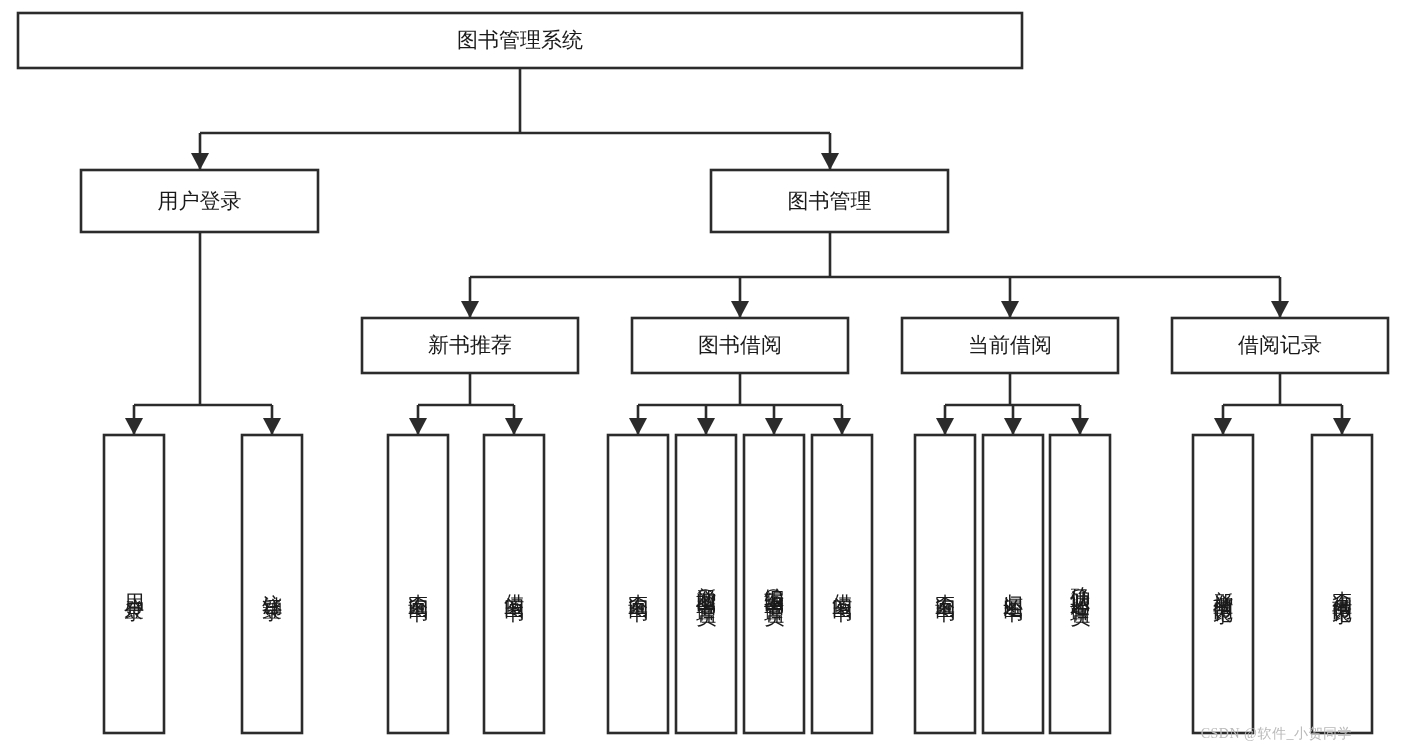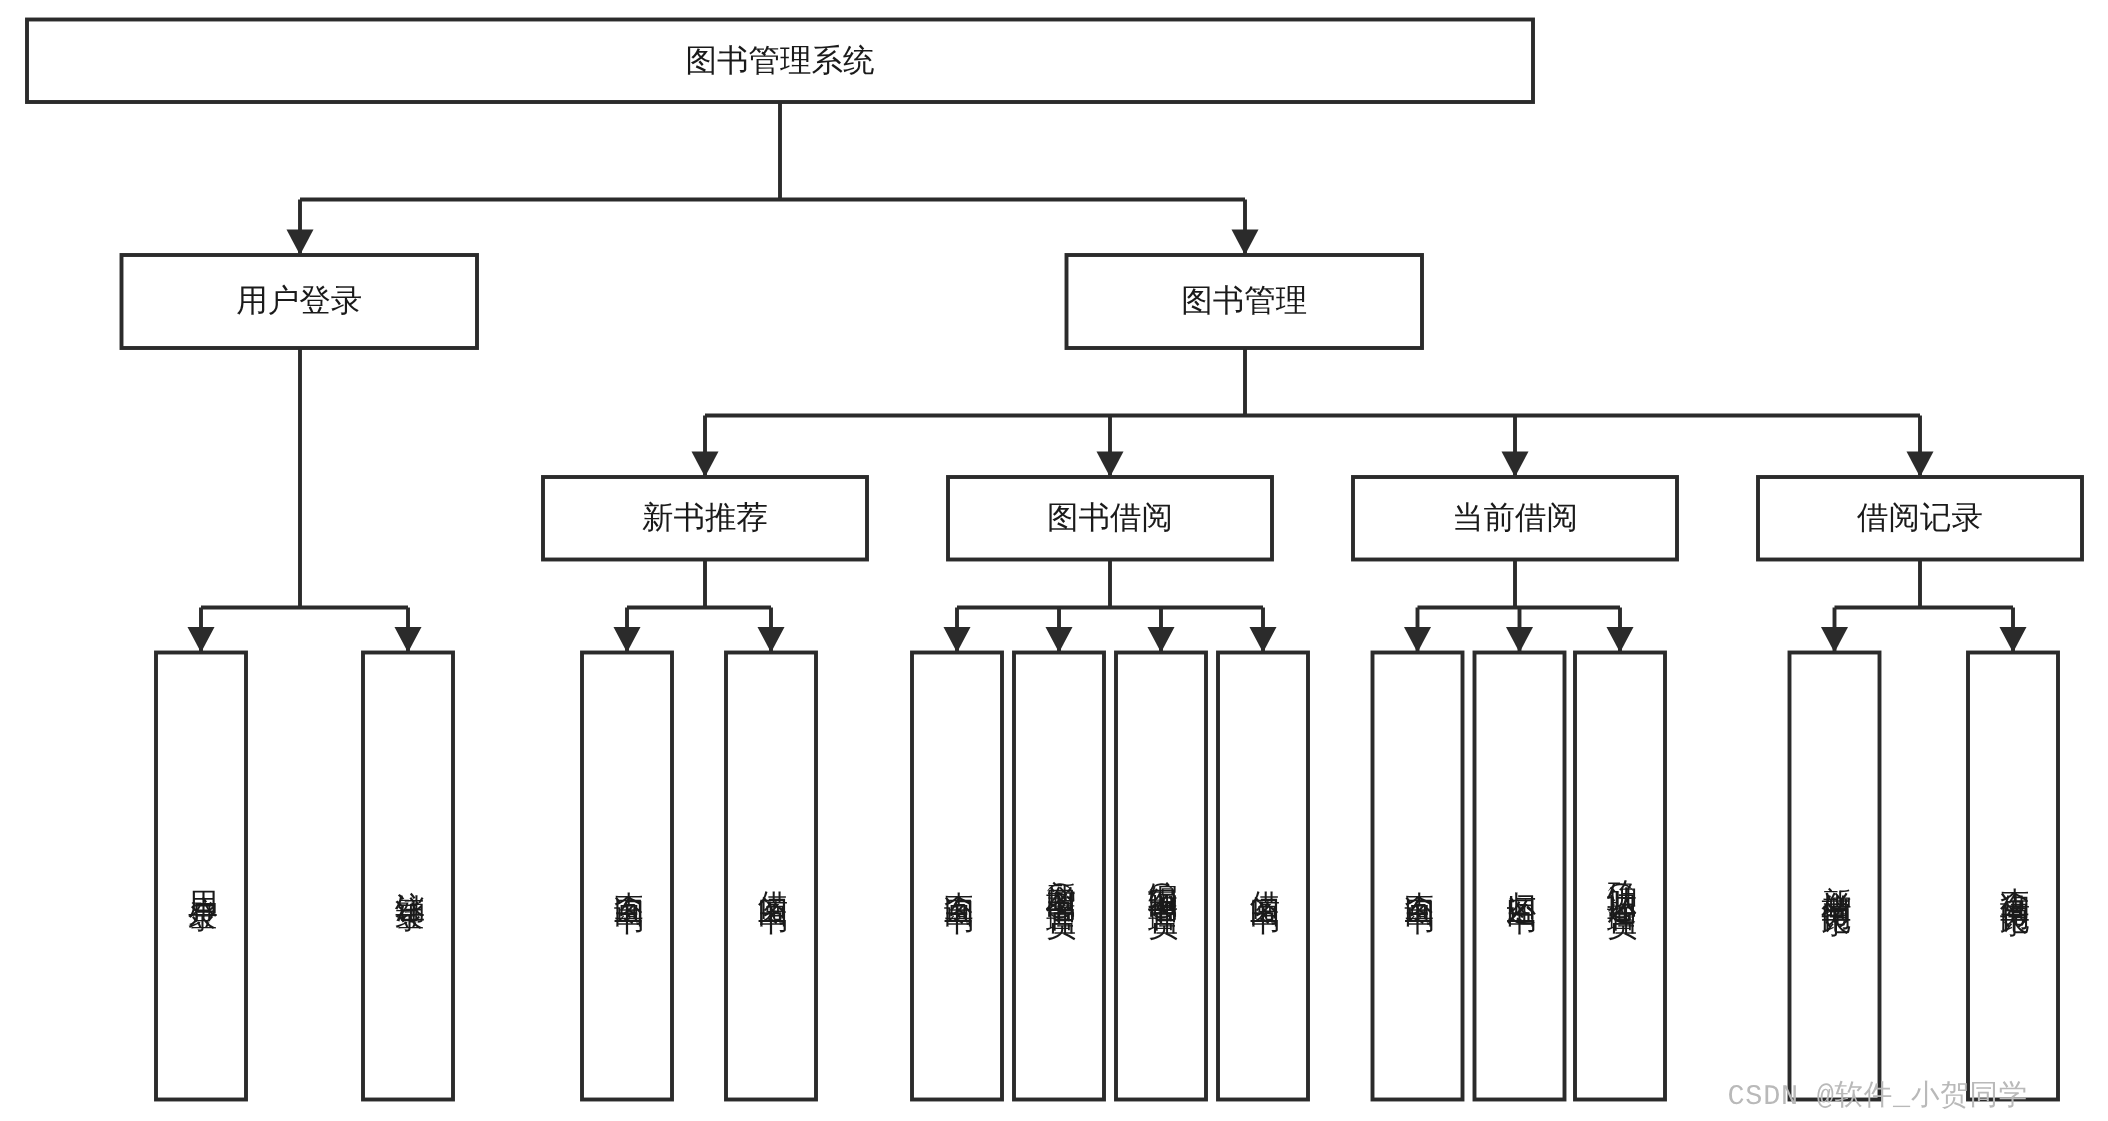--- a/index.html
+++ b/index.html
@@ -68,22 +68,22 @@
     line-height: 1.18;
     letter-spacing: 3px;
     color: #1a1a1a;
     white-space: nowrap;
     pointer-events: none;
   }
   .watermark {
     position: absolute;
     right: 10px;
     bottom: 4px;
-    font-family: Liberation Mono, monospace;
-    font-size: 19px;
+    font-family: Liberation Serif, serif;
+    font-size: 14px;
     color: #b9b9b9;
     letter-spacing: 0.5px;
     user-select: none;
   }
 </style>
 </head>
 <body>
 
 <div id="diagram-root">
 

